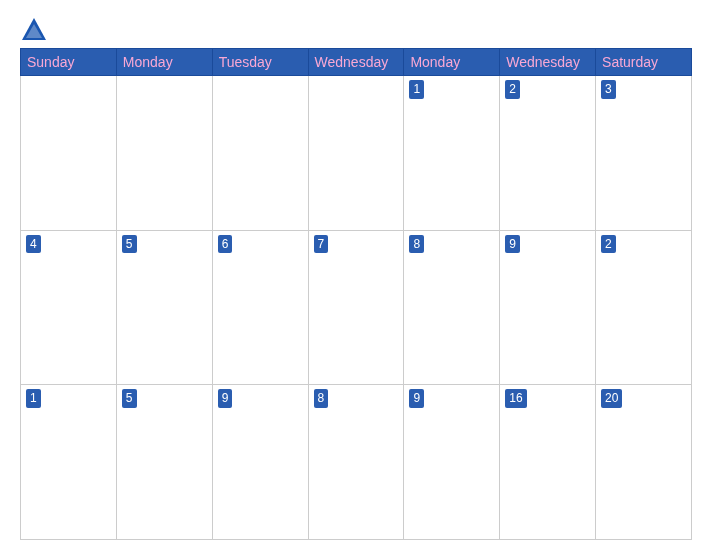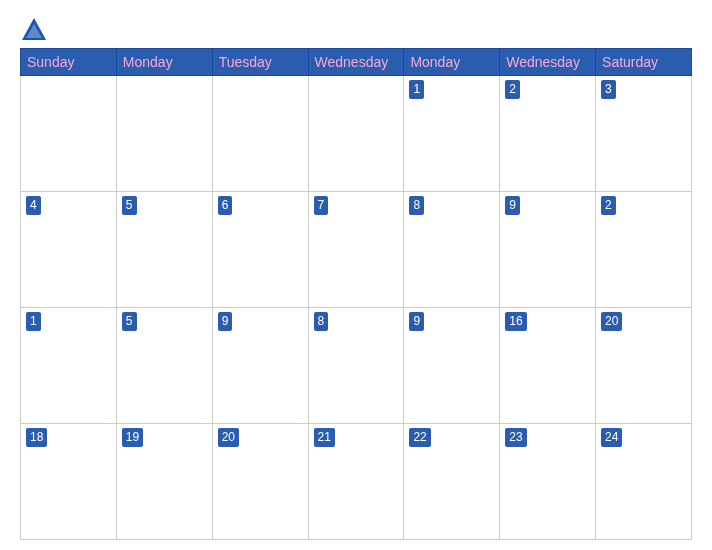--- a/index.html
+++ b/index.html
@@ -145,23 +145,14 @@
       </tr>
       <tr class="week-row">
         <td><span class="date-num">1</span></td>
         <td><span class="date-num">5</span></td>
         <td><span class="date-num">9</span></td>
         <td><span class="date-num">8</span></td>
         <td><span class="date-num">9</span></td>
         <td><span class="date-num">16</span></td>
         <td><span class="date-num">20</span></td>
       </tr>
-      <tr class="week-row">
-        <td><span class="date-num">18</span></td>
-        <td><span class="date-num">19</span></td>
-        <td><span class="date-num">20</span></td>
-        <td><span class="date-num">21</span></td>
-        <td><span class="date-num">22</span></td>
-        <td><span class="date-num">23</span></td>
-        <td><span class="date-num">24</span></td>
-      </tr>
     </tbody>
 </table>
 
 </body></html>

